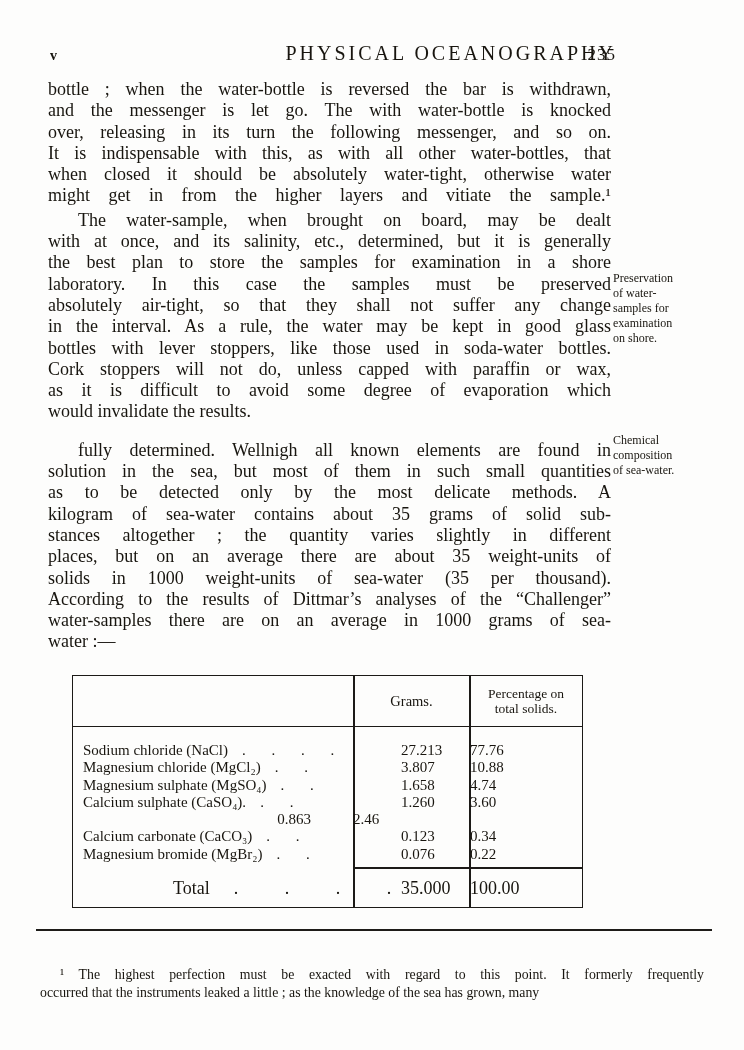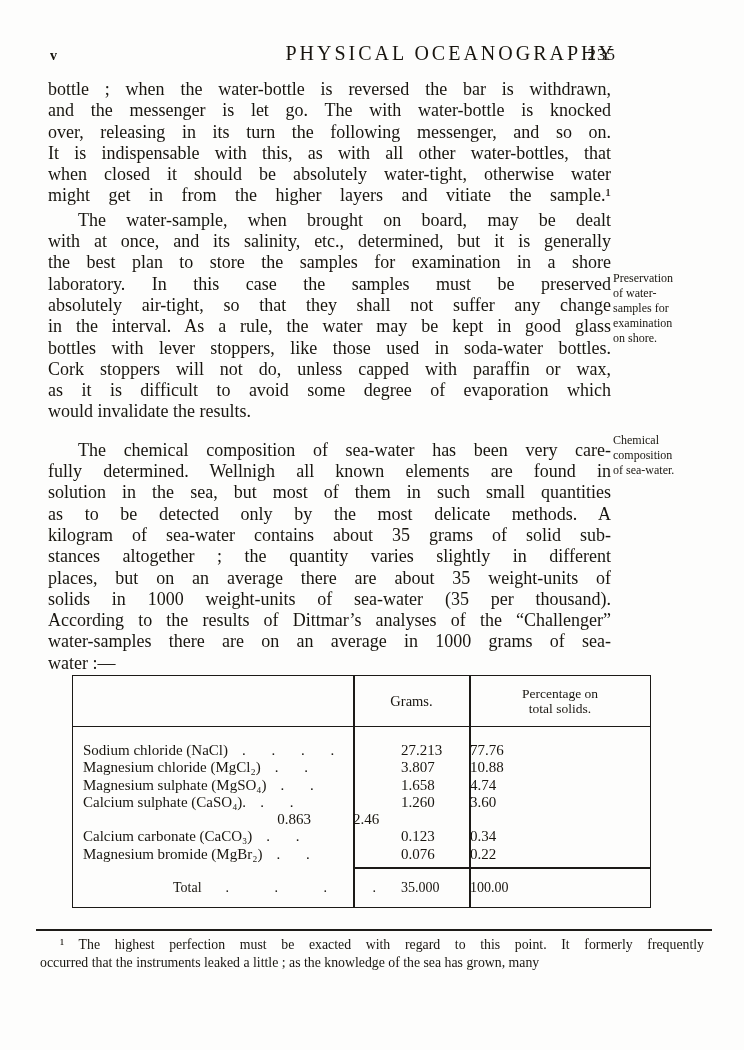--- a/index.html
+++ b/index.html
@@ -26,51 +26,51 @@
   .para.indent .tline:first-child { text-indent:30px; }
   .para.p2 { margin-top:3px; }
   .para.p3 { margin-top:17px; }
 
   
   .margin-note { position:absolute; left:613px; width:110px;
                  font-size:12px; line-height:15px; }
   .mn1 { top:271px; } .mn2 { top:433px; }
 
   
-  .table { position:absolute; left:72px; top:675px; width:579px; height:233px;
+  .table { position:absolute; left:72px; top:675px; width:511px; height:233px;
            box-sizing:border-box; border:1.8px solid #1c1a17; font-size:15px; }
   .vline { position:absolute; top:0; bottom:0; width:1.6px; background:#1c1a17; }
   .v1 { left:280px; } .v2 { left:396px; }
   .thead { position:absolute; top:0; left:0; right:0; height:51px;
            box-sizing:border-box; border-bottom:1.6px solid #1c1a17;
            display:grid; grid-template-columns:280px 117px auto; align-items:center; }
   .hc { text-align:center; }
   .h1 { font-size:14.5px; }
   .h2 { font-size:13.5px; line-height:15.5px; white-space:pre-line; }
   .tbody { position:absolute; top:51px; left:0; right:0; padding-top:15px; }
   .trow { display:grid; grid-template-columns:280px 117px auto;
           height:17.3px; line-height:17.3px; }
   .cname { padding-left:10px; white-space:nowrap; }
   .cg { text-align:right; padding-right:42px;margin-left:48px; }
   .cp { text-align:left; padding-right:56px; }
   .dots { word-spacing:22px; margin-left:14px; }
   .tsep { position:absolute; top:191px; height:1.5px; background:#1c1a17; }
   .s1 { left:280px; width:116px; } .s2 { left:397px; right:0; }
   .ttotal { position:absolute; top:193px; bottom:0; left:0; right:0;
             display:grid; grid-template-columns:280px 117px auto;
-            align-items:center; font-size:14px; }
+            align-items:center; font-size:18px; }
   .ttotal .cname { padding-left:100px; }
   .ttotal .dots { word-spacing:42px; margin-left:24px; }
 
   
   .fn-rule { position:absolute; left:36px; top:929px; width:676px; height:2.4px;
              background:#1e1c19; }
   .footnote { position:absolute; left:40px; top:936px; width:664px;
               font-size:13.8px; line-height:17.5px; }
-  .footnote .tline:first-child { text-indent:20px; }
+  .footnote .tline:first-child { text-indent:20px;margin-top:30px; }
 </style>
 </head>
 <body>
 
 <div class="page">
 
   <div class="header">
     <span class="vol">v</span>
     <div class="rtitle">PHYSICAL OCEANOGRAPHY</div>
     <span class="pagenum">235</span>
@@ -91,21 +91,20 @@
         <div class="tline">the best plan to store the samples for examination in a shore</div>
         <div class="tline">laboratory.  In this case the samples must be preserved</div>
         <div class="tline">absolutely air-tight, so that they shall not suffer any change</div>
         <div class="tline">in the interval.  As a rule, the water may be kept in good glass</div>
         <div class="tline">bottles with lever stoppers, like those used in soda-water bottles.</div>
         <div class="tline">Cork stoppers will not do, unless capped with paraffin or wax,</div>
         <div class="tline">as it is difficult to avoid some degree of evaporation which</div>
         <div class="tline last">would invalidate the results.</div>
       </div>
     <div class="para p3 indent">
-        <div class="tline">The chemical composition of sea-water has been very care-</div>
         <div class="tline">fully determined.  Wellnigh all known elements are found in</div>
         <div class="tline">solution in the sea, but most of them in such small quantities</div>
         <div class="tline">as to be detected only by the most delicate methods.  A</div>
         <div class="tline">kilogram of sea-water contains about 35 grams of solid sub-</div>
         <div class="tline">stances altogether ; the quantity varies slightly in different</div>
         <div class="tline">places, but on an average there are about 35 weight-units of</div>
         <div class="tline">solids in 1000 weight-units of sea-water (35 per thousand).</div>
         <div class="tline">According to the results of Dittmar’s analyses of the “Challenger”</div>
         <div class="tline">water-samples there are on an average in 1000 grams of sea-</div>
         <div class="tline last">water :—</div>

